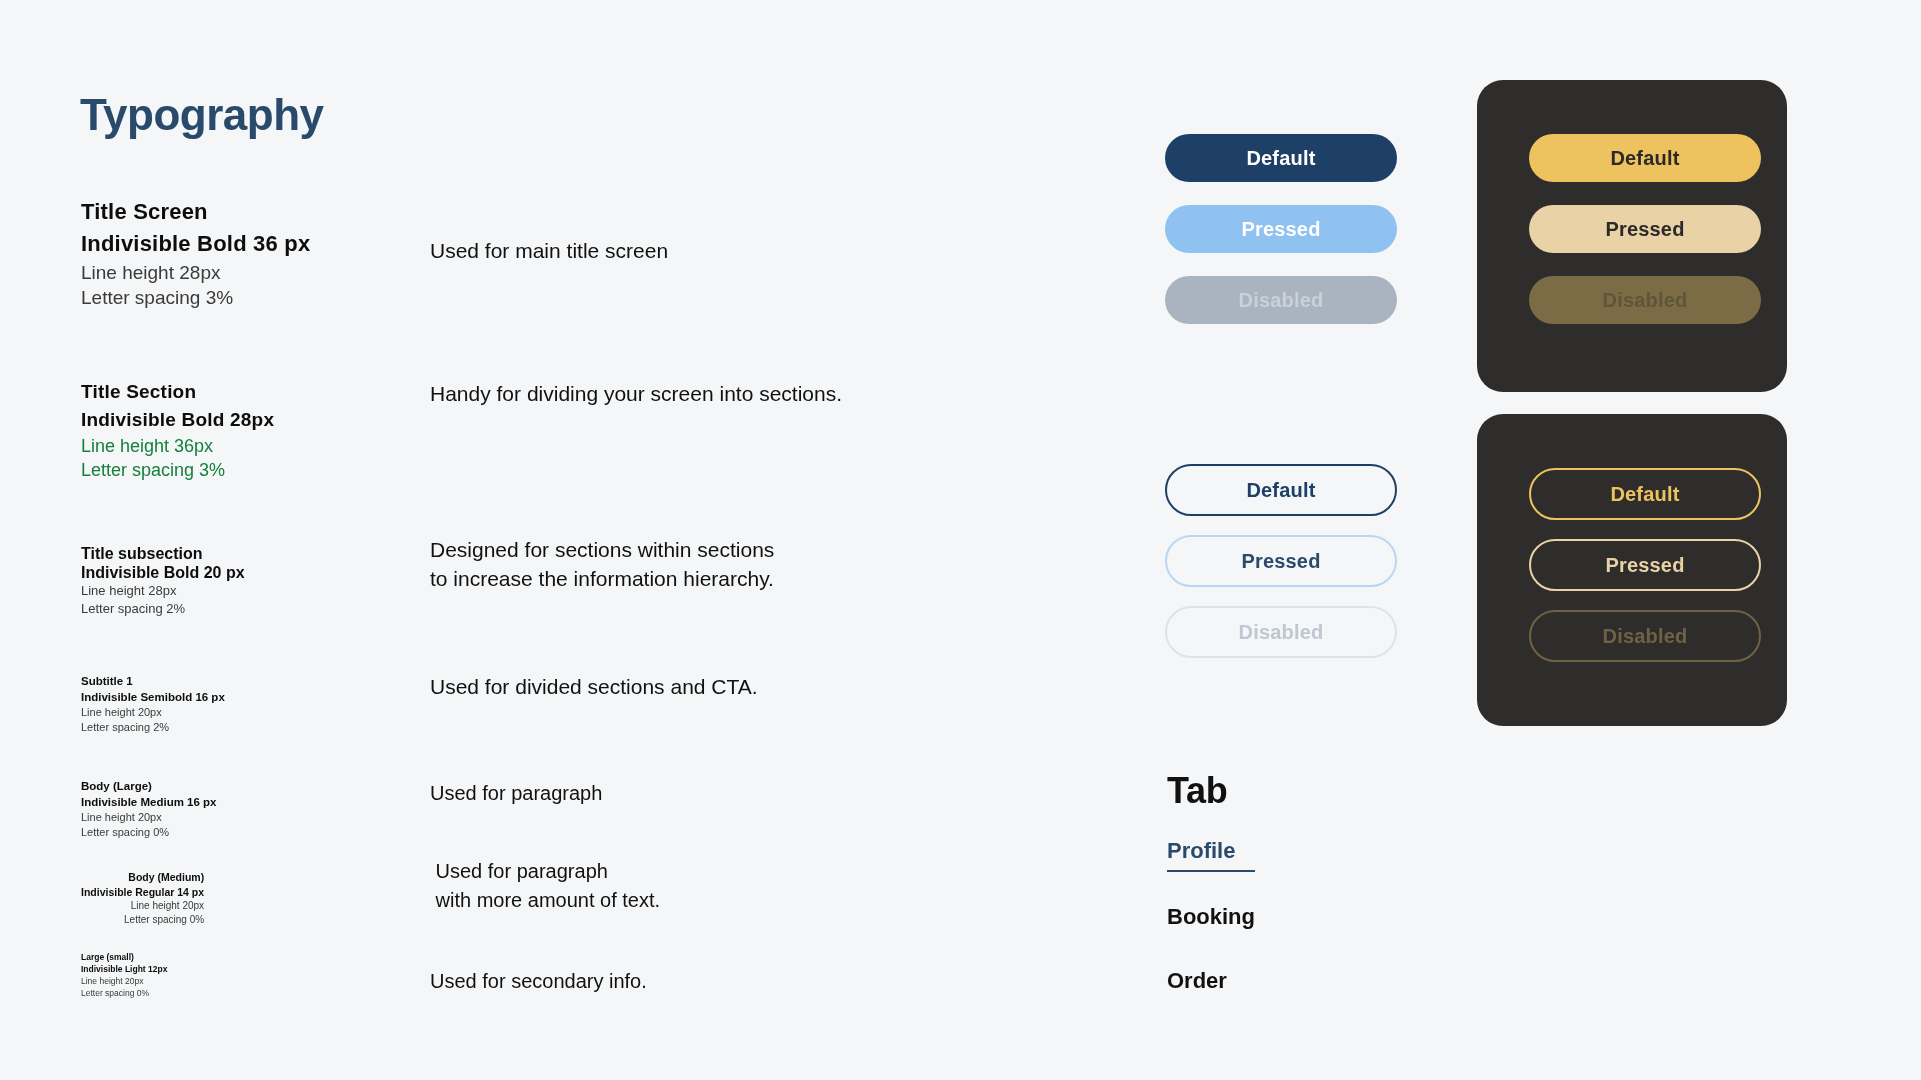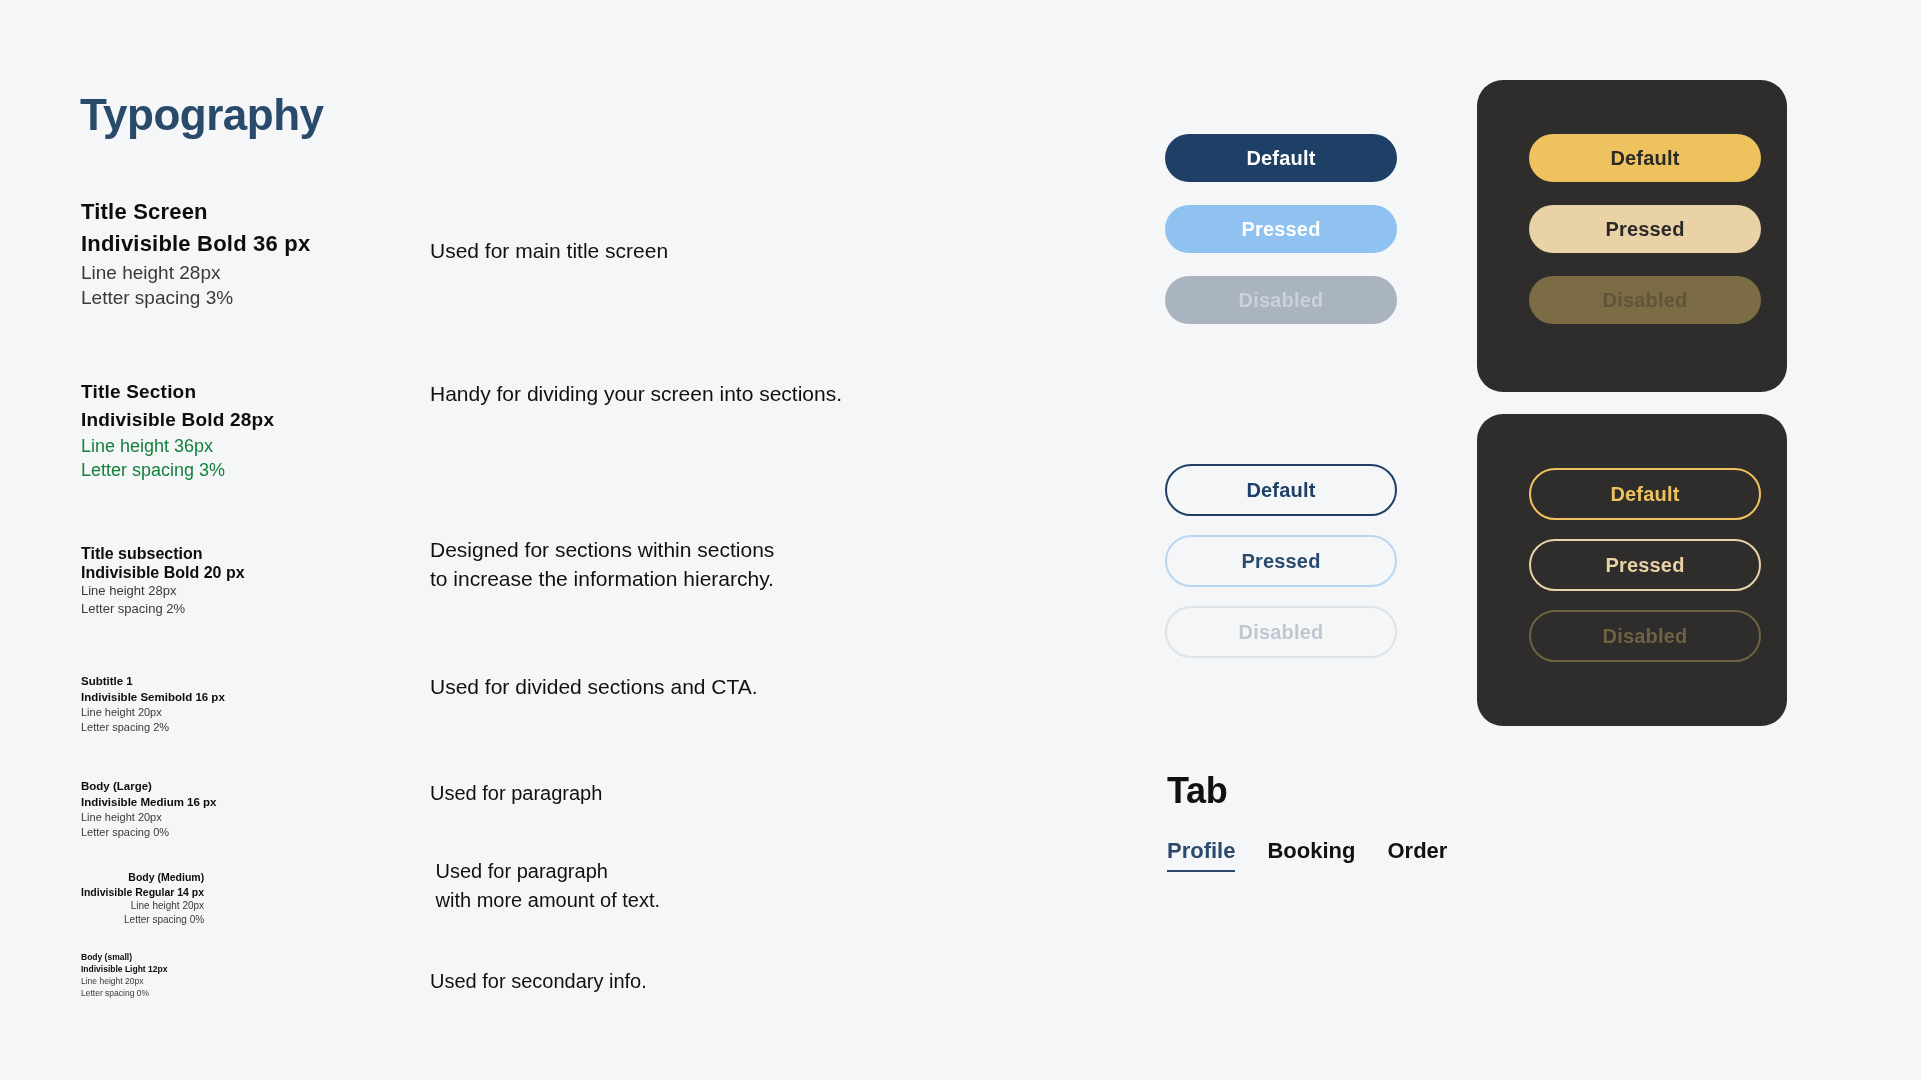--- a/index.html
+++ b/index.html
@@ -80,21 +80,21 @@
   .dark-outline .btn { width:232px; height:52px; left:52px; background:transparent; }
   .btn-default-gold-o  { border:2px solid #eec25e; color:#eec25e; }
   .btn-pressed-gold-o  { border:2px solid #e9d2a5; color:#e9d2a5; }
   .btn-disabled-gold-o { border:2px solid #6f6244; color:#6f6244; }
 
   
   #tab-title {
     position:absolute; left:1167px; top:770px;
     font-size:36px; font-weight:bold; color:#111; letter-spacing:-0.3px;
   }
-  .tabs { position:absolute; left:1167px; top:838px; display:flex; gap:32px; }
+  .tabs { position:absolute; left:1167px; top:838px; display:flex; gap:32px;flex-direction:column; }
   .tab { font-size:22px; font-weight:bold; color:#111; padding-bottom:6px; }
   .tab.active { color:#2a4a6b; border-bottom:2px solid #2a4a6b; }
 </style>
 </head>
 <body>
 
 <div class="page">
 
   <h1 id="page-title">Typography</h1>
 
@@ -136,21 +136,21 @@
     </div>
 
     <div class="spec spec-s14" style="top:674px;text-align:right;">
       <span class="name">Body (Medium)</span>
       <span class="face">Indivisible Regular 14 px</span>
       <span class="meta">Line height 20px</span>
       <span class="meta">Letter spacing 0%</span>
     </div>
 
     <div class="spec spec-s12" style="top:755px;">
-      <span class="name">Body (small)</span>
+      <span class="name">Large (small)</span>
       <span class="face">Indivisible Light 12px</span>
       <span class="meta">Line height 20px</span>
       <span class="meta">Letter spacing 0%</span>
     </div>
   </div>
 
   <div class="desc" style="top:203px; font-size:21px; line-height:28px;margin-top:34px;">
     <div>Used for main title screen</div>
   </div>
 

